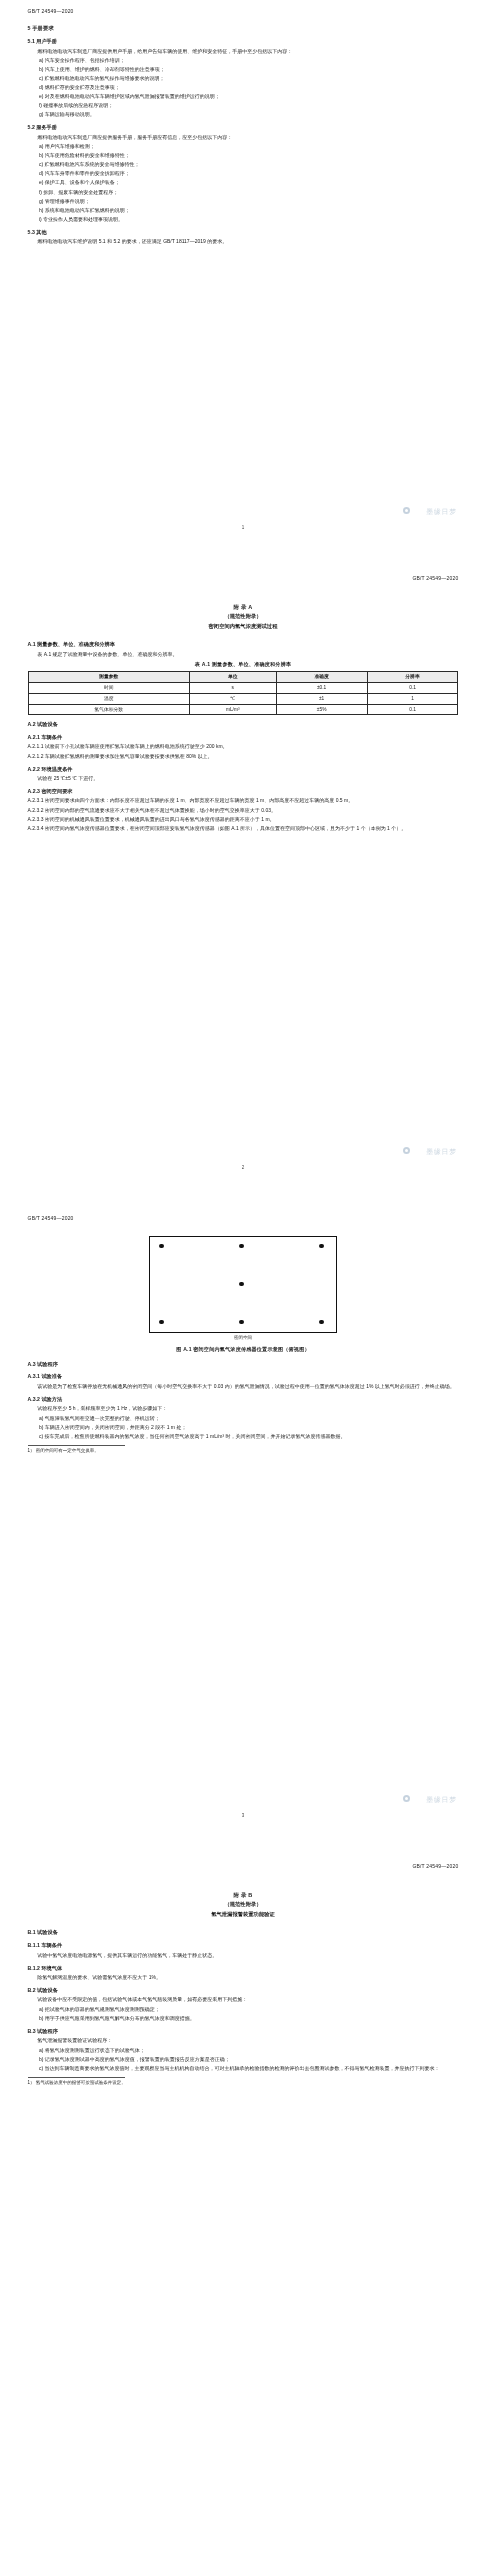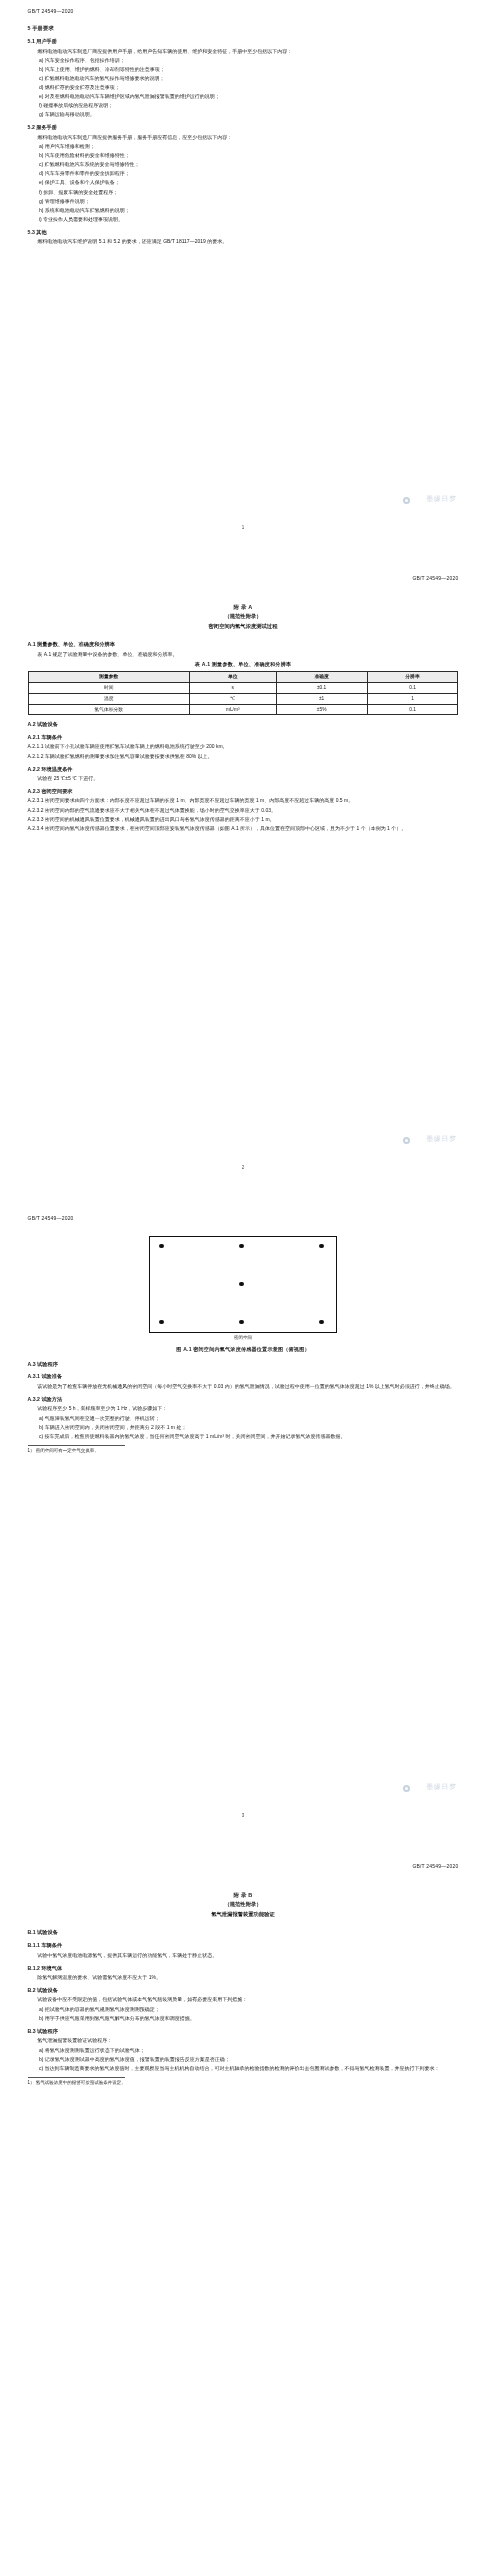--- a/index.html
+++ b/index.html
@@ -142,23 +142,23 @@
     left: 0;
     right: 0;
     text-align: center;
     font-size: 4.5px;
     color: #444;
   }
 
   .watermark {
     position: absolute;
     right: 29px;
-    bottom: 63px;
+    bottom: 50px;
     display: flex;
-    align-items: flex-end;
+    align-items: flex-start;
     gap: 16px;
     opacity: 0.5;
   }
   .wm-circle {
     width: 7.3px;
     height: 7.3px;
     border-radius: 50%;
     background: #8fa7bf;
     position: relative;
   }

